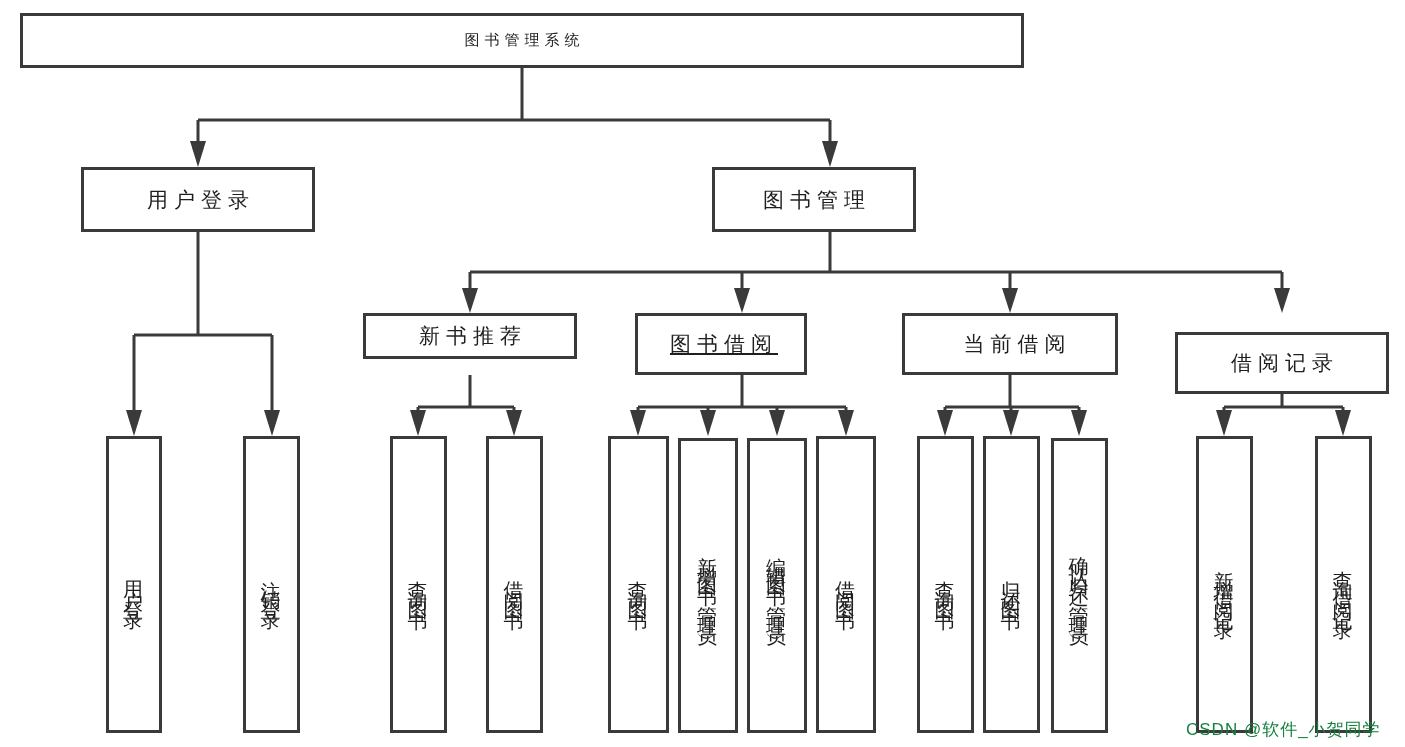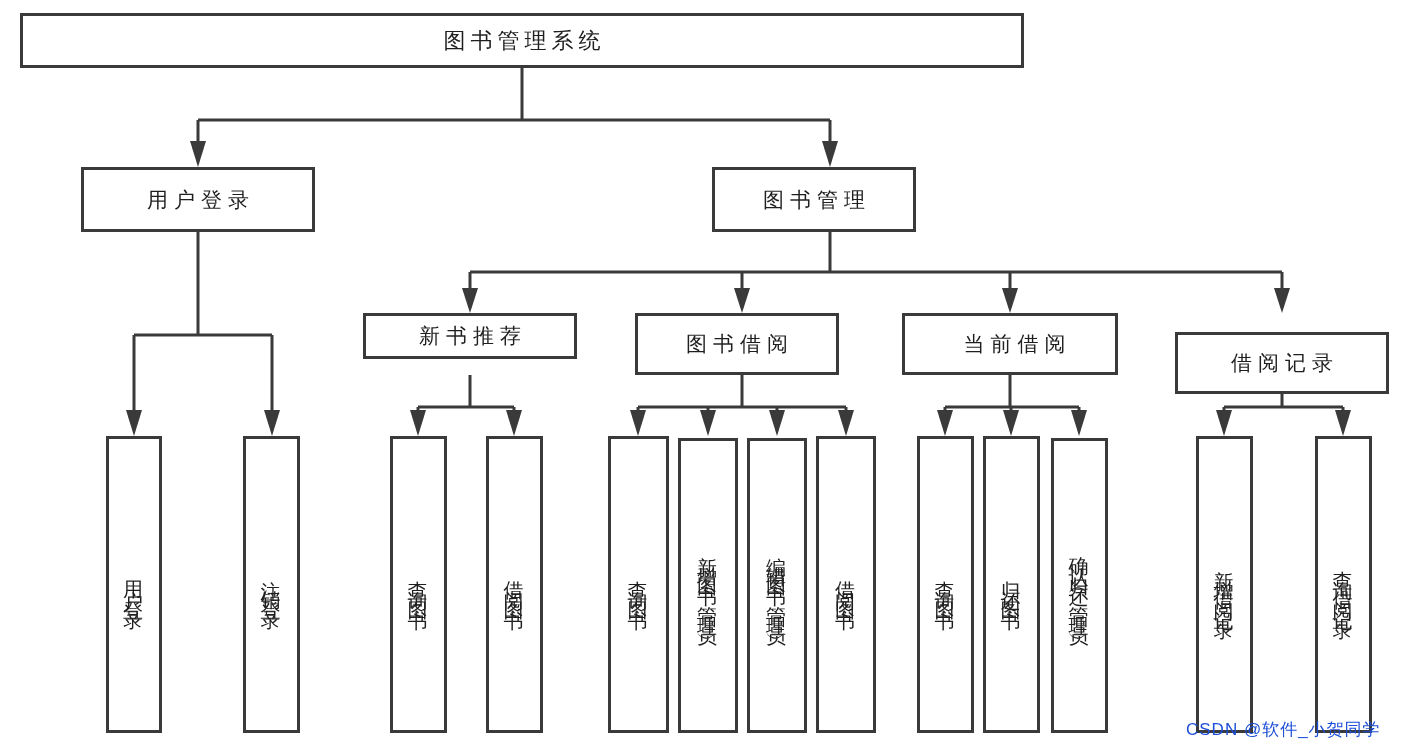--- a/index.html
+++ b/index.html
@@ -28,40 +28,40 @@
     justify-content: center;
     z-index: 2;
   }
   .hbox span {
     font-size: 21px;
     letter-spacing: 6px;
     text-indent: 6px;
     white-space: nowrap;
   }
   .rootbox span {
-    font-size: 22px;
+    font-size: 15px;
     letter-spacing: 5px;
     text-indent: 5px;
     white-space: nowrap;
   }
   .vbox span {
     writing-mode: vertical-rl;
     text-orientation: mixed;
     font-size: 20px;
     letter-spacing: 10px;
     white-space: nowrap;
   }
   .watermark {
     position: absolute;
     left: 1186px;
     top: 718px;
     z-index: 10;
     font-size: 17px;
     letter-spacing: 1px;
-    color: #1d4ed8;
+    color: #15803d;
     white-space: nowrap;
   }
 </style>
 </head>
 <body>
 
 <div id="canvas">
 
   <svg id="connectors" viewBox="0 0 1405 747" xmlns="http://www.w3.org/2000/svg">
     <g stroke="#3a3a3a" stroke-width="3" fill="none">
@@ -113,21 +113,21 @@
   <div class="box hbox" style="left:81px; top:167px; width:234px; height:65px;">
     <span>用户登录</span>
   </div>
   <div class="box hbox" style="left:712px; top:167px; width:204px; height:65px;">
     <span>图书管理</span>
   </div>
 
   <div class="box hbox" style="left:363px; top:313px; width:214px; height:46px;">
     <span>新书推荐</span>
   </div>
-  <div class="box hbox" style="left:635px; top:313px; width:204px; height:62px;">
+  <div class="box hbox" style="left:635px; top:313px; width:172px; height:62px;text-decoration:underline;">
     <span>图书借阅</span>
   </div>
   <div class="box hbox" style="left:902px; top:313px; width:216px; height:62px;padding-left:9px;">
     <span>当前借阅</span>
   </div>
   <div class="box hbox" style="left:1175px; top:332px; width:214px; height:62px;">
     <span>借阅记录</span>
   </div>
 
   <div class="box vbox" style="left:106px; top:436px; width:56px; height:297px;">

